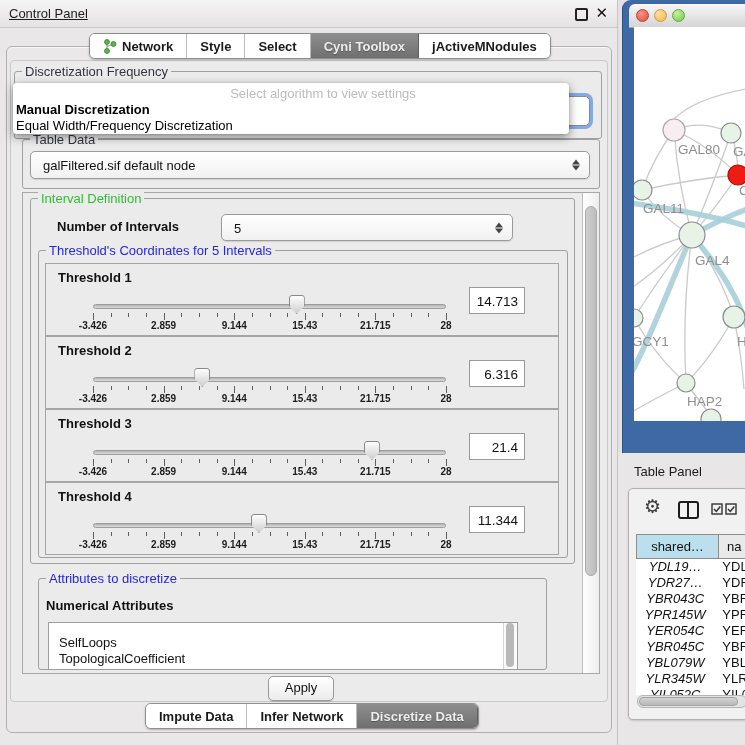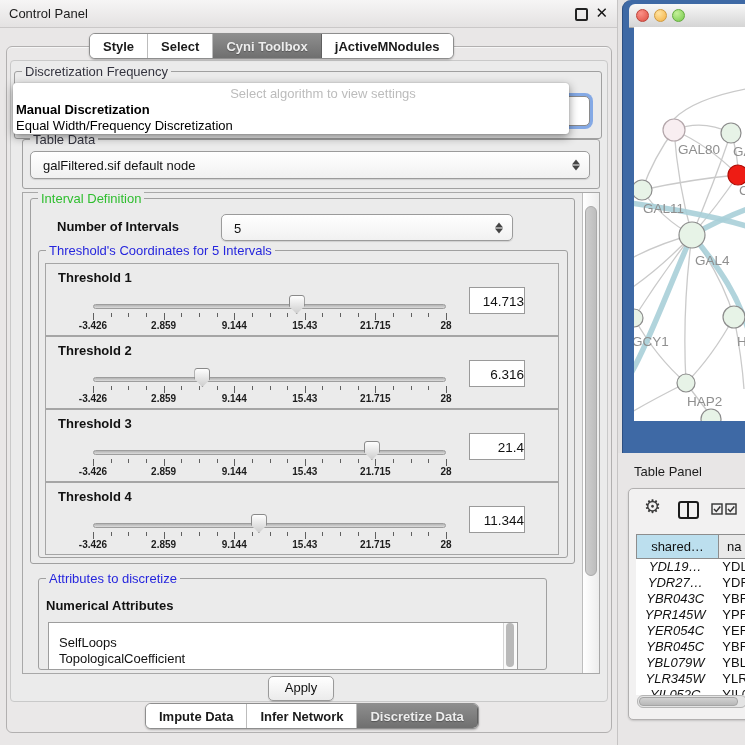--- a/index.html
+++ b/index.html
@@ -1,20 +1,20 @@
 <!DOCTYPE html>
 <html><head>
 <meta charset="utf-8">
 <style>
   html,body{margin:0;padding:0;width:745px;height:745px;overflow:hidden;
     font-family:"Liberation Sans","DejaVu Sans",sans-serif;background:#e3e1e1;position:relative;}
   
   #cp-window{position:absolute;left:0;top:0;width:617px;height:745px;background:#e9e7e7;border-right:1px solid #c6c4c4;}
   #cp-titlebar{position:absolute;left:0;top:0;width:100%;height:27px;background:linear-gradient(#f6f5f5,#e4e2e2);border-bottom:1px solid #cac8c8;}
-  #cp-title{position:absolute;left:9px;top:6px;font-size:13px;color:#1c1c1c;}
+  #cp-title{position:absolute;left:9px;top:6px;font-size:13px;color:#1c1c1c;text-decoration:underline;}
   #cp-float{position:absolute;right:29px;top:8px;width:9px;height:9px;border:2px solid #222;border-radius:2px;background:transparent;}
   #cp-close{position:absolute;right:9px;top:4px;font-size:15px;font-weight:bold;color:#111;line-height:18px;}
   #outer-panel{position:absolute;left:6px;top:46px;width:604px;height:685px;background:#eae8e8;border:1px solid #b2b0b0;border-radius:6px;box-shadow:inset 0 1px 0 #f6f6f6;}
   #inner-panel{position:absolute;left:10px;top:60px;width:596px;height:640px;background:#ebebeb;border:1px solid #c9c9c9;border-radius:4px;}
   
   .seg-bar{position:absolute;display:flex;height:24px;background:#fff;border:1px solid #8e8e8e;border-radius:6px;overflow:hidden;box-shadow:0 1px 2px rgba(0,0,0,.25);z-index:5;}
   #top-tabs{left:89px;top:33px;}
   #bottom-tabs{left:145px;top:703px;}
   .seg{display:flex;align-items:center;gap:5px;padding:0 13px;font-size:13px;font-weight:bold;color:#1a1a1a;background:#fff;border-right:1px solid #bcbcbc;white-space:nowrap;}
   .seg:last-child{border-right:none;}
@@ -40,21 +40,21 @@
   #vscroll{position:absolute;right:0;top:0;width:16px;height:100%;background:linear-gradient(to right,#ffffff,#ededed);border-left:1px solid #bdbdbd;}
   #vscroll-thumb{position:absolute;left:2px;top:13px;width:10px;height:368px;background:linear-gradient(to right,#cecece,#bdbdbd);border:1px solid #a9a9a9;border-radius:6px;}
   
   #threshold-list{position:absolute;left:45px;top:263px;width:514px;display:flex;flex-direction:column;gap:0;}
   .thr-panel{position:relative;height:71px;background:#ebebeb;border:1px solid #a5a5a5;}
   .thr-label{position:absolute;left:12px;top:6px;font-size:13px;font-weight:bold;color:#111;}
   .thr-track{position:absolute;left:47px;top:40px;width:353px;height:5px;border-radius:3px;background:linear-gradient(#b3b3b3,#dcdcdc);border:1px solid #9d9d9d;box-sizing:border-box;}
   .thr-thumb{position:absolute;top:31px;width:16px;height:19px;background:linear-gradient(#fefefe,#cfcfcf);border:1px solid #898989;border-radius:3px 3px 0 0;clip-path:polygon(0 0,100% 0,100% 58%,50% 100%,0 58%);box-sizing:border-box;}
   .tick{position:absolute;top:49px;width:1px;background:#5f5f5f;}
   .tick-label{position:absolute;top:56px;transform:translateX(-50%);font-size:10px;font-weight:bold;color:#1c1c1c;white-space:nowrap;}
-  .thr-value{position:absolute;left:423px;top:23px;width:56px;height:27px;background:#fff;border:1px solid #9a9a9a;font-size:13.5px;color:#111;text-align:right;line-height:27px;padding-right:0;box-sizing:border-box;}
+  .thr-value{position:absolute;left:423px;top:23px;width:56px;height:27px;background:#fff;border:1px solid #9a9a9a;font-size:13.5px;color:#111;text-align:right;line-height:27px;padding-right:6px;box-sizing:border-box;}
   
   #attr-list-box{position:absolute;left:48px;top:622px;width:468px;height:46px;background:#fff;border:1px solid #9d9d9d;overflow:hidden;}
   .attr-item{padding-left:10px;font-size:13px;color:#111;line-height:16px;white-space:nowrap;}
   #attr-scroll{position:absolute;right:0;top:0;width:13px;height:100%;background:#fafafa;border-left:1px solid #d5d5d5;}
   #attr-thumb{position:absolute;left:2px;top:0px;width:8px;height:44px;background:#b9b9b9;border-radius:4px;}
   
   #apply-btn{position:absolute;left:268px;top:676px;width:64px;height:23px;background:linear-gradient(#ffffff,#ebebeb);border:1px solid #9a9a9a;border-radius:5px;font-size:13px;color:#111;text-align:center;line-height:22px;box-shadow:0 1px 1px rgba(0,0,0,.15);}
   .plain-label{position:absolute;font-size:13px;color:#111;white-space:nowrap;}
   .bold{font-weight:bold;}
   
@@ -91,20 +91,32 @@
   <div id="cp-titlebar">
     <span id="cp-title">Control Panel</span>
     <span id="cp-float"></span>
     <span id="cp-close">✕</span>
   </div>
 
   <div id="outer-panel"></div>
   <div id="inner-panel"></div>
 
   <div id="top-tabs" class="seg-bar">
+      <div class="seg">
+        <span style="display: inline-flex; align-items: center;">
+          <svg width="14" height="15" viewBox="0 0 14 15">
+            <line x1="4" y1="3" x2="4" y2="12" stroke="#9a9a9a" stroke-width="1.3"></line>
+            <line x1="4" y1="7.5" x2="10.5" y2="5" stroke="#9a9a9a" stroke-width="1.3"></line>
+            <circle cx="4" cy="3" r="2.4" fill="#56b846" stroke="#3e8c33"></circle>
+            <circle cx="4" cy="12" r="2.4" fill="#56b846" stroke="#3e8c33"></circle>
+            <circle cx="10.5" cy="5" r="2.4" fill="#56b846" stroke="#3e8c33"></circle>
+          </svg>
+        </span>
+        <span>Network</span>
+      </div>
       <div class="seg">
         <span>Style</span>
       </div>
       <div class="seg">
         <span>Select</span>
       </div>
       <div class="seg selected">
         <span>Cyni Toolbox</span>
       </div>
       <div class="seg">

